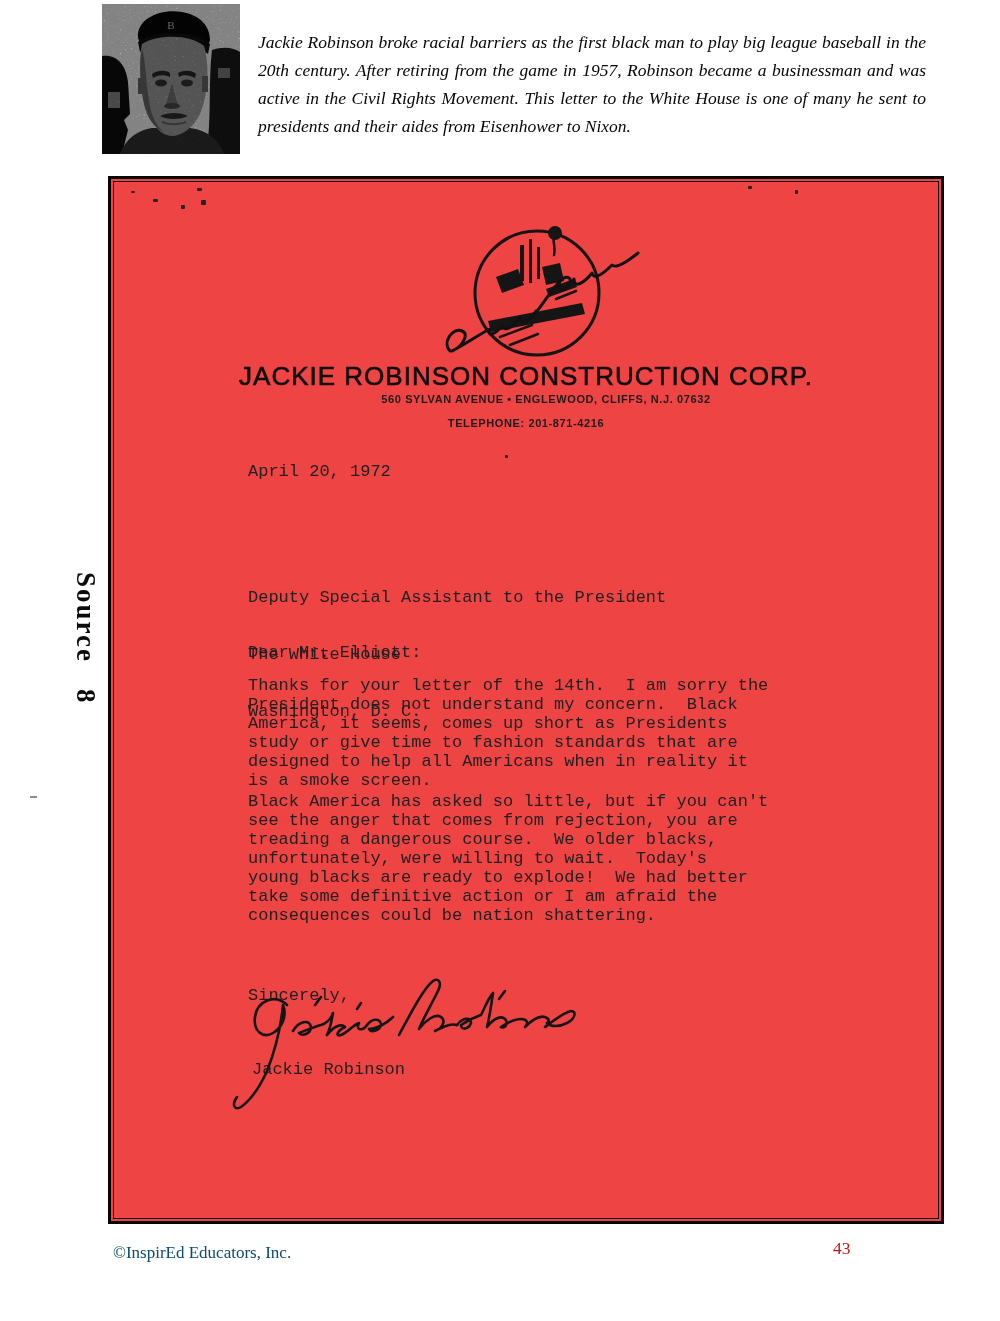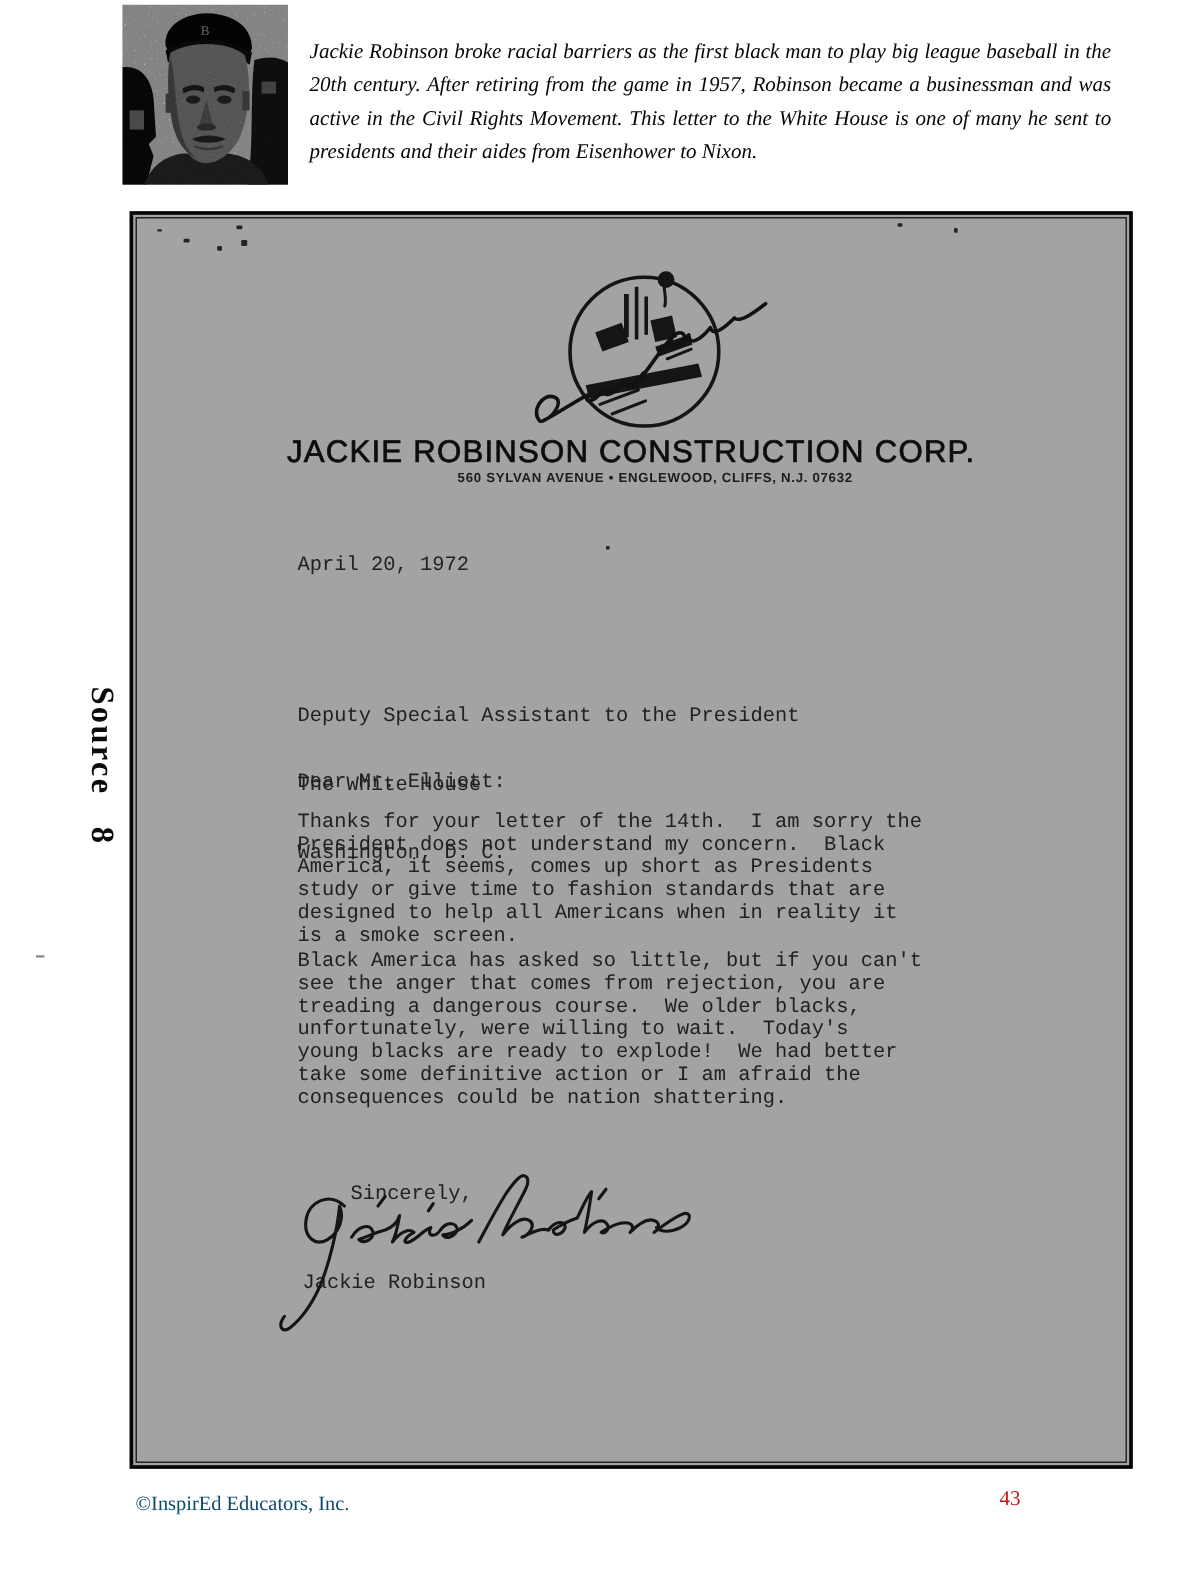--- a/index.html
+++ b/index.html
@@ -17,21 +17,21 @@
   
   .source{
     position:absolute;left:70px;top:572px;height:230px;
     writing-mode:vertical-rl;font-family:"Liberation Serif",serif;
     font-weight:bold;font-size:27px;letter-spacing:2px;color:#0b0b0b;
   }
   .source .num{margin-top:26px;}
   
   .frame{
     position:absolute;left:108px;top:176px;width:836px;height:1048px;
-    border:3px solid #050505;box-sizing:border-box;background:#a3a3a3;
+    border:3px solid #050505;box-sizing:border-box;background:#ef4444;
   }
   .frame-inner{position:absolute;inset:2px;border:1px solid #050505;}
   .speck{position:absolute;background:#242424;border-radius:1px;}
   
   .logo{position:absolute;left:323px;top:38px;width:216px;height:150px;}
   .lh-company{
     position:absolute;left:0;right:0;top:182px;margin:0;text-align:center;
     font-family:"Liberation Sans",sans-serif;font-weight:400;font-size:26px;
     letter-spacing:1px;color:#0d0d0d;-webkit-text-stroke:0.6px #0d0d0d;
   }
@@ -47,21 +47,21 @@
     position:absolute;margin:0;
     font-family:"Liberation Mono",monospace;font-size:17px;line-height:19px;
     color:#212121;white-space:pre-wrap;
   }
   .date{left:137px;top:283px;}
   .recipient{left:137px;top:371px;}
   .salutation{left:137px;top:464px;}
   .p1{left:137px;top:497px;}
   .p2{left:137px;top:613px;}
   .p3{left:137px;top:756px;}
-  .closing{left:137px;top:807px;margin-left:44px;}
+  .closing{left:137px;top:807px;}
   .typed{left:141px;top:881px;}
   .sig{position:absolute;left:100px;top:796px;width:372px;height:154px;z-index:3;}
   
   .copyright{position:absolute;left:113px;top:1243px;font-size:17px;color:#0c4a6e;}
   .pagenum{position:absolute;left:833px;top:1238px;font-size:17.5px;color:#b91c1c;}
   .margin-speck{position:absolute;background:#8d8d8d;}
 </style>
 </head>
 <body>
 
@@ -142,20 +142,21 @@
       <g stroke="#111111" stroke-width="3" fill="none" stroke-linecap="round" stroke-linejoin="round">
         <path d="M16,134 C8,126 18,110 28,114 C36,117 28,130 18,134 C30,128 44,118 56,112 C52,120 62,118 68,108 C70,116 80,110 86,100 C86,108 96,104 102,94"></path>
         <path d="M100,98 C110,86 118,72 126,64 C122,78 132,74 140,62 C140,72 150,66 158,56 C160,64 170,56 178,48 C182,52 194,44 204,36"></path>
         <path d="M126,64 C132,58 138,60 136,66"></path>
       </g>
     </svg>
   </div>
 
   <h1 class="lh-company">JACKIE ROBINSON CONSTRUCTION CORP.</h1>
   <div class="lh-small lh-address">560 SYLVAN AVENUE • ENGLEWOOD, CLIFFS, N.J. 07632</div>
+  <div class="lh-small lh-phone">TELEPHONE: 201-871-4216</div>
 
   <div class="mono date">April 20, 1972</div>
 
   <div class="mono recipient">
     <div>Deputy Special Assistant to the President</div>
     <div>The White House</div>
     <div>Washington, D. C.</div>
   </div>
 
   <div class="mono salutation">Dear Mr. Elliott:</div>

